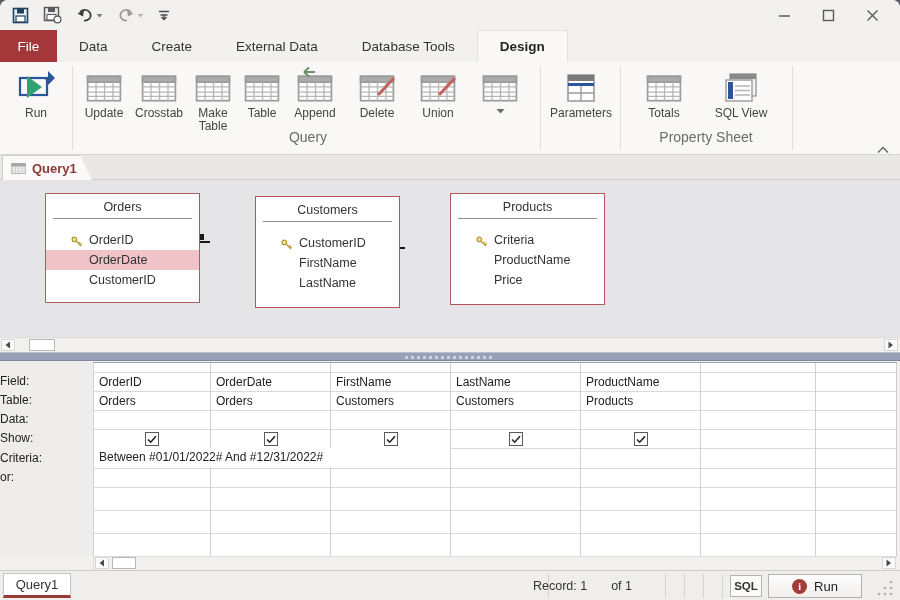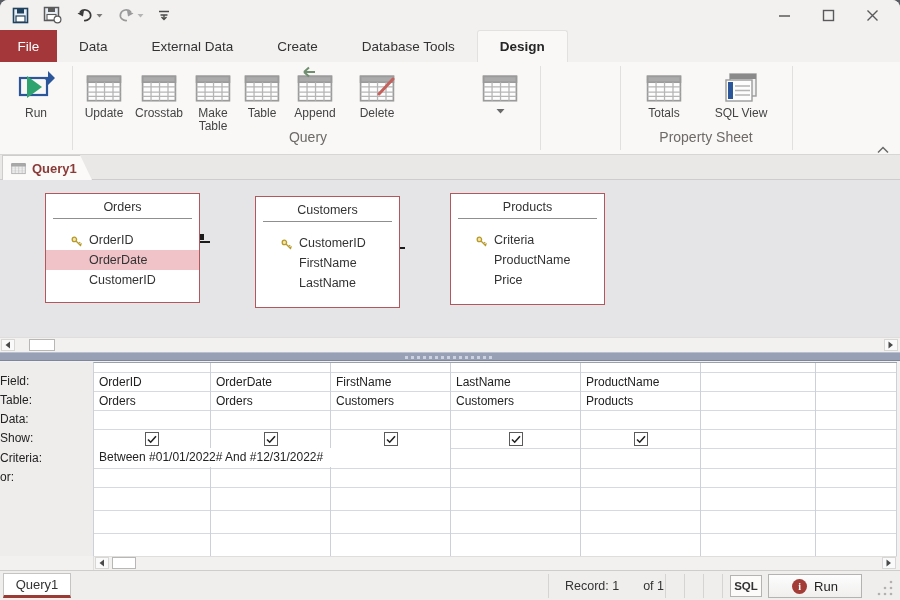--- a/index.html
+++ b/index.html
@@ -62,21 +62,21 @@
   .qc.cr{height:20px;}
   .qc.e{height:23px;}
   .qc.show{display:flex;align-items:center;justify-content:center;padding-left:0;}
   .cb{width:14px;height:14px;border:1.5px solid #5a5a5a;background:#fff;display:flex;align-items:center;justify-content:center;}
   .critspan{position:absolute;left:94px;top:448px;width:356px;height:19px;background:#fff;font-size:12px;color:#222;line-height:19px;padding-left:5px;white-space:nowrap;z-index:3;}
 
   
   .statusbar{position:absolute;left:0;top:570px;width:900px;height:30px;background:#f0eeed;border-top:1px solid #cfcdcc;}
   .viewtab{position:absolute;left:3px;top:2px;width:68px;height:25px;background:#fff;border:1px solid #c6c4c3;border-bottom:3px solid #9b3a33;display:flex;align-items:center;justify-content:center;font-size:13px;color:#333;}
   .ssep{position:absolute;top:3px;width:1px;height:24px;background:#d6d4d3;}
-  .recnav{position:absolute;left:556px;top:0;width:117px;height:30px;display:flex;align-items:center;justify-content:center;gap:24px;font-size:12.5px;color:#333;}
+  .recnav{position:absolute;left:524px;top:0;width:117px;height:30px;display:flex;align-items:center;justify-content:center;gap:24px;font-size:12.5px;color:#333;}
   .sqlbtn{position:absolute;left:730px;top:4px;width:32px;height:22px;border:1px solid #b5b3b1;background:#fcfbfa;display:flex;align-items:center;justify-content:center;font-size:11.5px;font-weight:600;color:#333;}
   .runbtn{position:absolute;left:768px;top:3px;width:94px;height:24px;border:1px solid #b5b3b1;background:linear-gradient(#fdfdfd,#f1efee);display:flex;align-items:center;justify-content:center;gap:7px;font-size:13px;color:#222;}
   .runbtn .circ{width:15px;height:15px;border-radius:50%;background:#a33b36;color:#fff;display:flex;align-items:center;justify-content:center;font-size:10px;font-weight:700;font-family:"Liberation Serif",serif;}
 </style>
 </head>
 <body>
 
 <svg width="0" height="0" style="position:absolute">
   <defs>
     <symbol id="tbl" viewBox="0 0 34 30">
@@ -151,22 +151,22 @@
             <path d="M1.5 1.5 L11.5 11.5 M11.5 1.5 L1.5 11.5" stroke="#5a5a5a" stroke-width="1.4"></path>
           </svg>
         </span>
     </div>
   </div>
 
   <div class="tabrow">
     <div class="filetab">File</div>
     <div class="rtabs">
       <div class="rtab">Data</div>
+      <div class="rtab">Create</div>
       <div class="rtab">External Data</div>
-      <div class="rtab">Create</div>
       <div class="rtab">Database Tools</div>
       <div class="rtab active">Design</div>
     </div>
   </div>
 
   <div class="ribbon">
     <div class="rbtn" style="left:8px;width:56px;">
       <span class="ic">
         <svg width="42" height="36" viewBox="0 0 42 36">
           <path d="M26 9 L33 9 L33 3 L40 10 L33 17 L33 13" fill="#2b579a"></path>
@@ -225,33 +225,55 @@
       <span class="ic">
         <svg width="36" height="32">
             <use href="#tbl"></use>
           </svg>
         <svg class="slash" width="36" height="32" viewBox="0 0 36 32" style="left:0;top:0;">
             <path d="M20 28 L34 13" stroke="#c4615c" stroke-width="3" stroke-linecap="round"></path>
           </svg>
       </span>
       <span class="lbl">Delete</span>
     </div>
+    <div class="rbtn" style="left:412px;width:52px;">
+      <span class="ic">
+        <svg width="36" height="32">
+            <use href="#tbl"></use>
+          </svg>
+        <svg class="slash" width="36" height="32" viewBox="0 0 36 32" style="left:0;top:0;">
+            <path d="M20 28 L34 13" stroke="#c4615c" stroke-width="3" stroke-linecap="round"></path>
+          </svg>
+      </span>
+      <span class="lbl">Union</span>
+    </div>
     <div class="rbtn" style="left:474px;width:52px;">
       <span class="ic">
           <svg width="36" height="32">
             <use href="#tbl"></use>
           </svg>
         </span>
       <svg width="9" height="6" viewBox="0 0 9 6" style="margin-top:4px;">
           <polygon points="0.5,1 8.5,1 4.5,5.5" fill="#6a6a6a"></polygon>
         </svg>
     </div>
     <div class="grouplbl" style="left:78px;width:460px;">Query</div>
 
     <div class="vsep" style="left:540px;"></div>
+    <div class="rbtn" style="left:548px;width:66px;">
+      <span class="ic">
+        <svg width="34" height="32" viewBox="0 0 34 32">
+          <rect x="4" y="3" width="26" height="26" fill="#fdfdfd" stroke="#9b9b9b" stroke-width="1.6"></rect>
+          <rect x="4" y="3" width="26" height="6" fill="#7a7a7a"></rect>
+          <rect x="4" y="11" width="26" height="3" fill="#2b579a"></rect>
+          <path d="M17 14 V29 M4 21 H30" stroke="#9b9b9b" stroke-width="1.4"></path>
+        </svg>
+      </span>
+      <span class="lbl">Parameters</span>
+    </div>
     <div class="vsep" style="left:620px;"></div>
     <div class="rbtn" style="left:638px;width:52px;">
       <span class="ic">
           <svg width="36" height="32">
             <use href="#tbl"></use>
           </svg>
         </span>
       <span class="lbl">Totals</span>
     </div>
     <div class="rbtn" style="left:706px;width:70px;">

